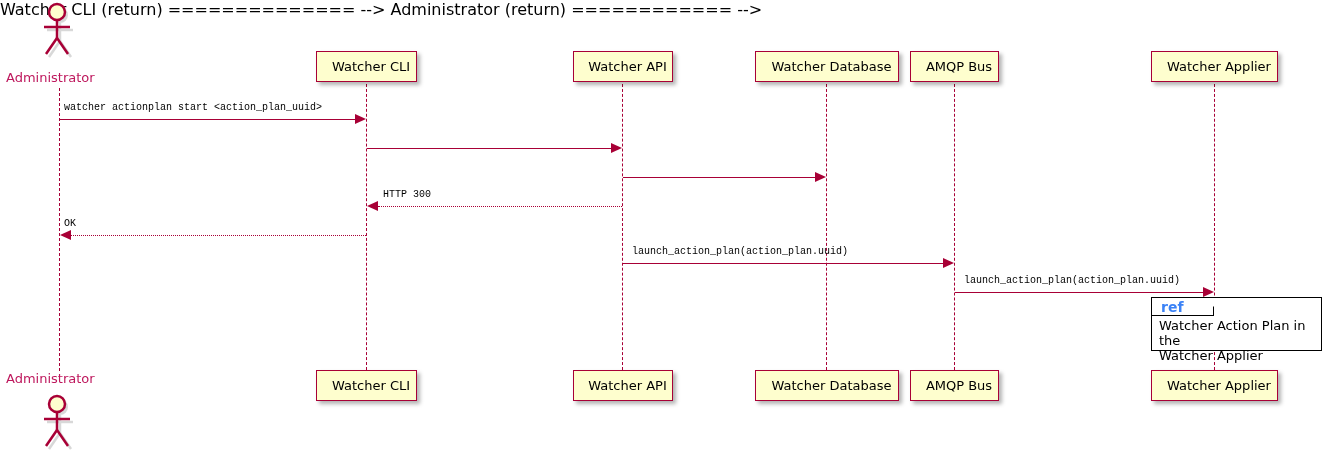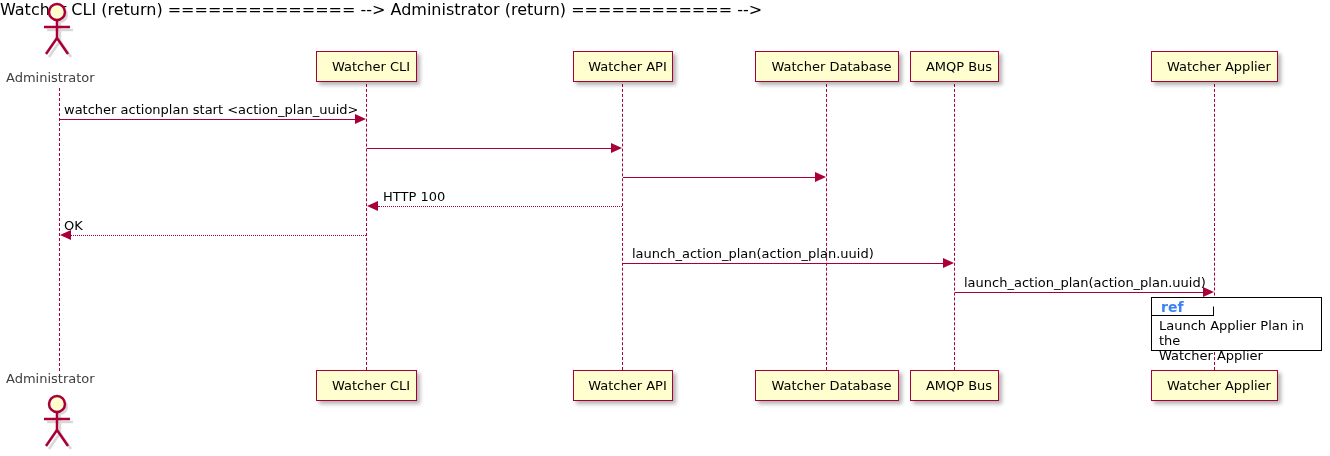--- a/index.html
+++ b/index.html
@@ -43,21 +43,21 @@
   }
 
   
   .actor {
     position: absolute;
     z-index: 4;
   }
   .actor-label {
     position: absolute;
     font-size: 13px;
-    color: #404040;
+    color: #be185d;
     white-space: nowrap;
     z-index: 4;
   }
 
   
   .msg-line {
     position: absolute;
     height: 0;
     border-top: 1.5px solid #A80036;
     z-index: 2;
@@ -76,24 +76,25 @@
     border-bottom: 5px solid transparent;
     border-left: 11px solid #A80036;
   }
   .arrow-head.left {
     border-top: 5px solid transparent;
     border-bottom: 5px solid transparent;
     border-right: 11px solid #A80036;
   }
   .msg-label {
     position: absolute;
-    font-size: 13px;
+    font-size: 10px;
     color: #000000;
     white-space: nowrap;
     z-index: 3;
+    font-family: Liberation Mono, monospace;
   }
 
   
   .ref-box {
     position: absolute;
     box-sizing: border-box;
     background: #FFFFFF;
     border: 1.5px solid #000000;
     z-index: 5;
   }
@@ -201,21 +202,21 @@
 
   
   <div class="msg-line" style="left:367px; top:148px; width:245px;"></div>
   <div class="arrow-head right" style="left:611px; top:143px;"></div>
 
   
   <div class="msg-line" style="left:623px; top:177px; width:193px;"></div>
   <div class="arrow-head right" style="left:815px; top:172px;"></div>
 
    Watcher CLI (return) ============== --&gt;
-  <div class="msg-label" style="left:383px; top:189px;">HTTP 100</div>
+  <div class="msg-label" style="left:383px; top:189px;">HTTP 300</div>
   <div class="msg-line dotted" style="left:378px; top:206px; width:244px;"></div>
   <div class="arrow-head left" style="left:367px; top:201px;"></div>
 
    Administrator (return) ============ --&gt;
   <div class="msg-label" style="left:64px; top:218px;">OK</div>
   <div class="msg-line dotted" style="left:71px; top:235px; width:295px;"></div>
   <div class="arrow-head left" style="left:60px; top:230px;"></div>
 
   
   <div class="msg-label" style="left:632px; top:246px;">launch_action_plan(action_plan.uuid)</div>
@@ -223,17 +224,17 @@
   <div class="arrow-head right" style="left:943px; top:258px;"></div>
 
   
   <div class="msg-label" style="left:964px; top:275px;">launch_action_plan(action_plan.uuid)</div>
   <div class="msg-line" style="left:955px; top:292px; width:249px;"></div>
   <div class="arrow-head right" style="left:1203px; top:287px;"></div>
 
   
   <div class="ref-box" style="left:1151px; top:297px; width:171px; height:54px;">
     <div class="ref-tab" style="width:62px;">ref</div>
-    <div class="ref-body">Launch Applier Plan in the
+    <div class="ref-body">Watcher Action Plan in the
 Watcher Applier</div>
   </div>
 
 </div>
 
 </body></html>

